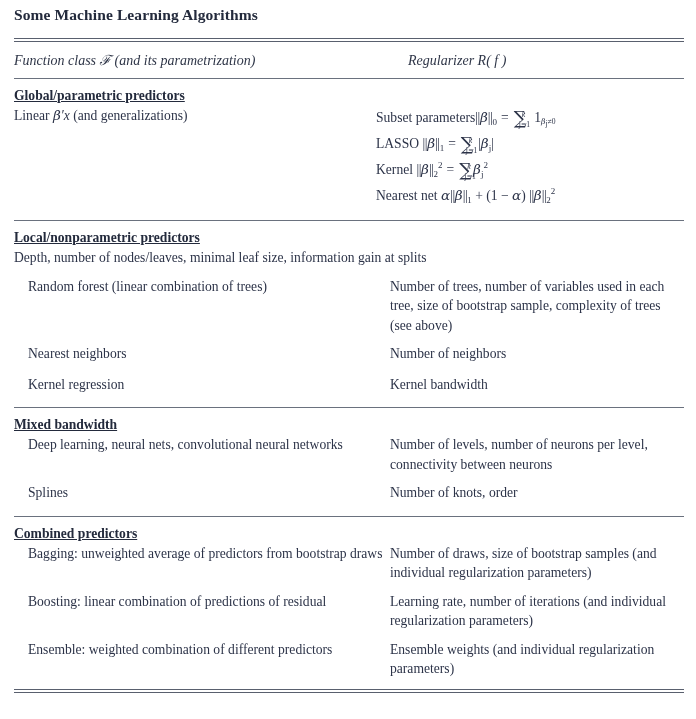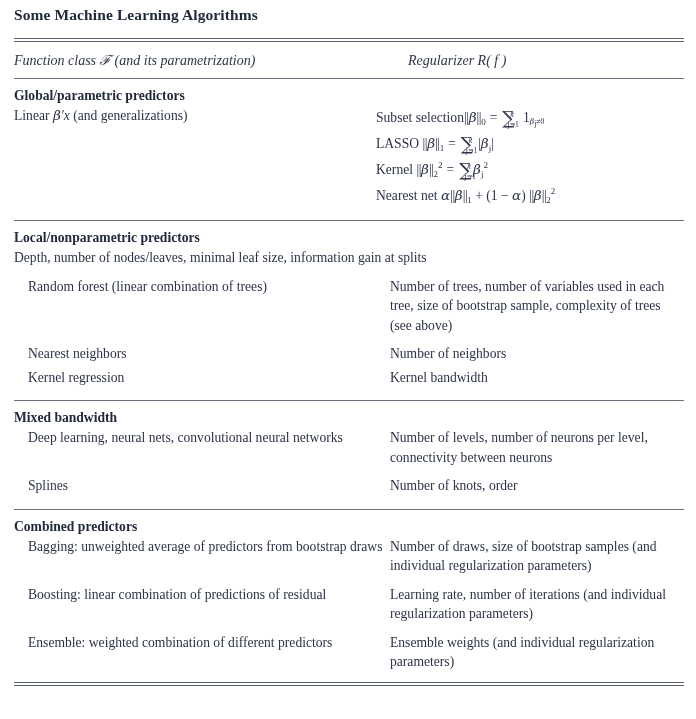--- a/index.html
+++ b/index.html
@@ -75,34 +75,35 @@
   
   .section { padding-top: 0; }
 
   .section-title {
     font-weight: bold;
     font-size: 13.6px;
     line-height: 19px;
     padding-top: 7px;
     padding-bottom: 1px;
     color: #232a3c;
+    text-decoration: underline;
   }
 
   .row {
     display: flex;
     align-items: flex-start;
   }
   .row .cell {
     font-size: 13.6px;
     line-height: 19.5px;
   }
   .row .cell.left { padding-left: 14px; }
 
   .sp-0  { margin-top: 0px; }
-  .sp-1  { margin-top: 4px; }
+  .sp-1  { margin-top: 11px; }
   .sp-2  { margin-top: 9px; }
 
   .gap-after-sec { height: 13px; }
 
   
   .math {
     font-size: 13.6px;
     line-height: 22.5px;
     white-space: nowrap;
   }
@@ -162,21 +163,21 @@
   <div class="section">
     <div class="section-title">Global/parametric predictors</div>
 
     <div class="row sp-0">
       <div class="cell col-left">
         Linear <i class="gk">β</i><i class="v">′x</i> (and generalizations)
       </div>
       <div class="cell col-right">
 
         <div class="math">
-          <span class="lbl">Subset selection</span><span class="nrm">||</span><i class="gk">β</i><span class="nrm">||</span><sub>0</sub><span class="eq">=</span><span class="sumwrap"><span class="lim-top">k</span><span class="sig">∑</span><span class="lim-bot">j = 1</span></span>&nbsp; 1<sub class="tiny"><i class="gk">β</i><sub class="tiny">j</sub>≠0</sub>
+          <span class="lbl">Subset parameters</span><span class="nrm">||</span><i class="gk">β</i><span class="nrm">||</span><sub>0</sub><span class="eq">=</span><span class="sumwrap"><span class="lim-top">k</span><span class="sig">∑</span><span class="lim-bot">j = 1</span></span>&nbsp; 1<sub class="tiny"><i class="gk">β</i><sub class="tiny">j</sub>≠0</sub>
         </div>
 
         <div class="math">
           <span class="lbl">LASSO</span> <span class="nrm">||</span><i class="gk">β</i><span class="nrm">||</span><sub>1</sub><span class="eq">=</span><span class="sumwrap"><span class="lim-top">k</span><span class="sig">∑</span><span class="lim-bot">j = 1</span></span> |<i class="gk">β</i><sub>j</sub>|
         </div>
 
         <div class="math">
           <span class="lbl">Kernel</span> <span class="nrm">||</span><i class="gk">β</i><span class="nrm">||</span><sub>2</sub><sup>2</sup><span class="eq">=</span><span class="sumwrap"><span class="lim-top">k</span><span class="sig">∑</span><span class="lim-bot">j = 1</span></span><i class="gk">β</i><sub>j</sub><sup>2</sup>
         </div>
 

